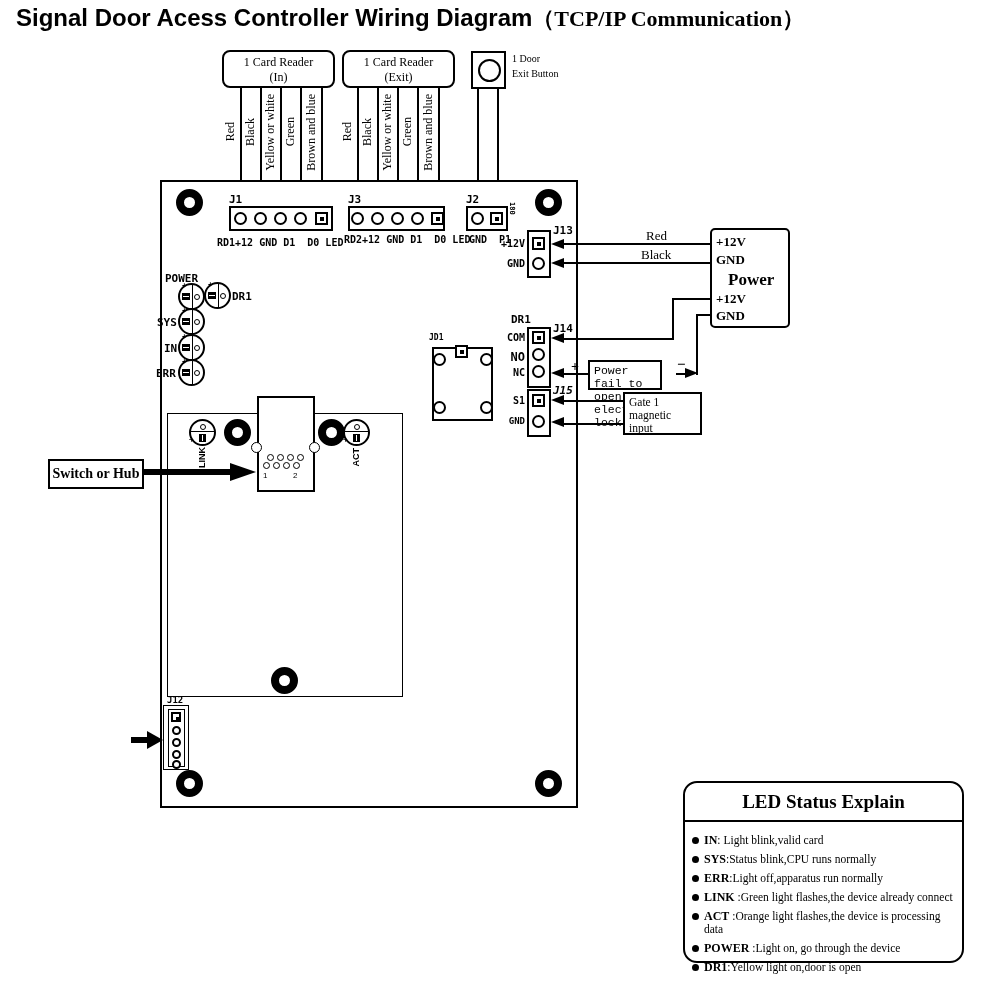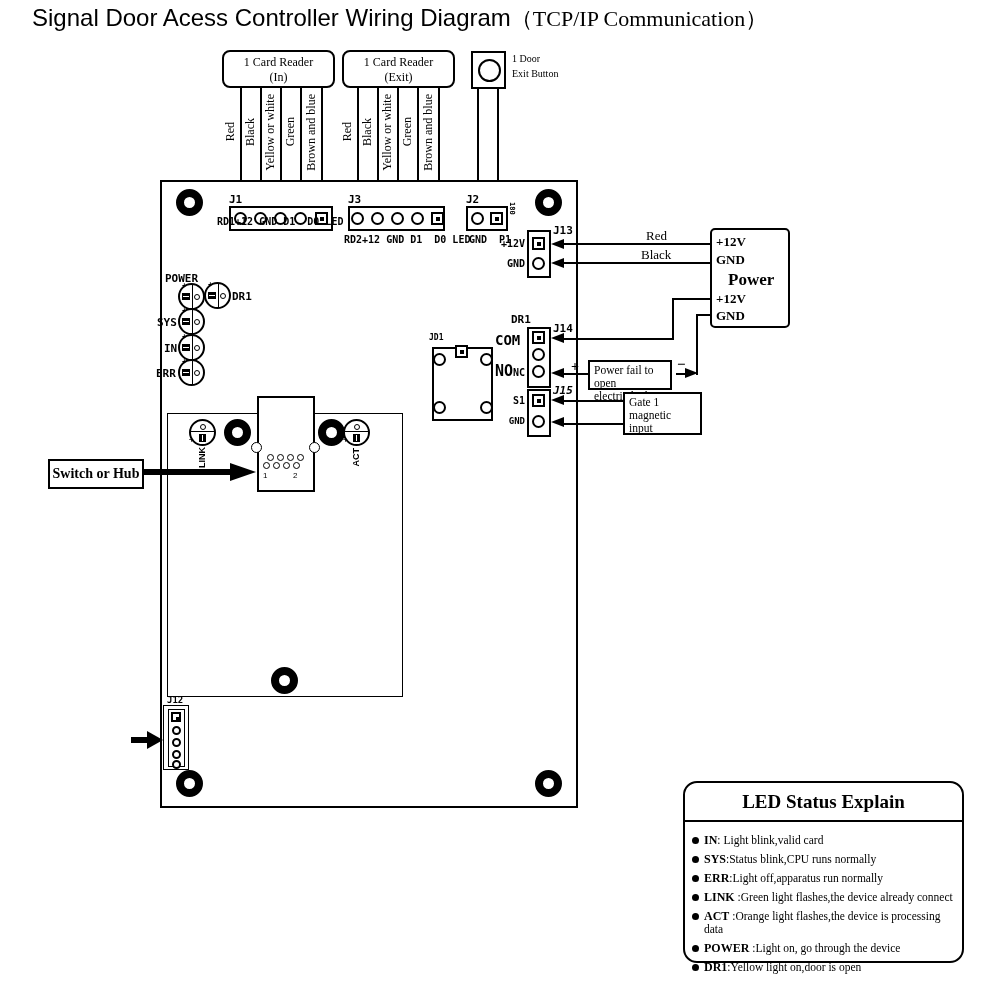--- a/index.html
+++ b/index.html
@@ -43,21 +43,21 @@
           font-family:"Liberation Serif",serif;line-height:13px;}
   .ledrow b{font-size:12px;}
   .dot{width:7px;height:7px;border-radius:50%;background:#000;flex:0 0 auto;margin-top:3px;}
   .pre{white-space:pre;}
 </style>
 </head>
 <body>
 
 <div id="canvas">
 
-  <div class="abs" style="left:32px;top:4px;font-size:24px;font-weight:normal;">
+  <div class="abs" style="left:16px;top:4px;font-size:24px;font-weight:bold;">
     <span>Signal Door Acess Controller Wiring Diagram</span><span class="serif" style="font-size:22px;">（TCP/IP  Communication）</span>
   </div>
 
   <div class="box2 serif" style="left:222px;top:50px;width:113px;height:38px;border-radius:8px;text-align:center;font-size:12px;line-height:15px;padding-top:3px;">
     <div>1 Card Reader</div>
     <div>(In)</div>
   </div>
   <div class="box2 serif" style="left:342px;top:50px;width:113px;height:38px;border-radius:8px;text-align:center;font-size:12px;line-height:15px;padding-top:3px;">
     <div>1 Card Reader</div>
     <div>(Exit)</div>
@@ -124,21 +124,21 @@
   <div class="donut" style="left:176px;top:770px;"></div>
   <div class="donut" style="left:535px;top:770px;"></div>
 
   <div class="abs mono" style="left:229px;top:193px;font-size:11px;">J1</div>
   <div class="box2" style="left:229px;top:206px;width:104px;height:25px;"></div>
   <div class="pcir" style="left:234px;top:212px;"></div>
   <div class="pcir" style="left:254px;top:212px;"></div>
   <div class="pcir" style="left:274px;top:212px;"></div>
   <div class="pcir" style="left:294px;top:212px;"></div>
   <div class="psq" style="left:315px;top:212px;"></div>
-  <div class="abs mono pre" style="left:217px;top:216px;font-size:10px;"><b>RD1</b><span>+12 GND D1  D0 LED</span></div>
+  <div class="abs mono pre" style="left:217px;top:237px;font-size:10px;"><b>RD1</b><span>+12 GND D1  D0 LED</span></div>
 
   <div class="abs mono" style="left:348px;top:193px;font-size:11px;">J3</div>
   <div class="box2" style="left:348px;top:206px;width:97px;height:25px;"></div>
   <div class="pcir" style="left:351px;top:212px;"></div>
   <div class="pcir" style="left:371px;top:212px;"></div>
   <div class="pcir" style="left:391px;top:212px;"></div>
   <div class="pcir" style="left:411px;top:212px;"></div>
   <div class="psq" style="left:431px;top:212px;"></div>
   <div class="abs mono pre" style="left:344px;top:234px;font-size:10px;"><b>RD2</b><span>+12 GND D1  D0 LED</span></div>
 
@@ -259,22 +259,22 @@
     <div class="abs serif" style="left:4px;top:61px;font-size:13px;font-weight:bold;">+12V</div>
     <div class="abs serif" style="left:4px;top:78px;font-size:13px;font-weight:bold;">GND</div>
   </div>
 
   <div class="abs mono" style="left:511px;top:313px;font-size:11px;">DR1</div>
   <div class="abs mono" style="left:553px;top:322px;font-size:11px;">J14</div>
   <div class="box2" style="left:527px;top:327px;width:24px;height:61px;"></div>
   <div class="psq" style="left:532px;top:331px;"></div>
   <div class="pcir" style="left:532px;top:348px;"></div>
   <div class="pcir" style="left:532px;top:365px;"></div>
-  <div class="abs mono" style="left:495px;top:332px;width:30px;font-size:14px;">COM</div>
-  <div class="abs mono" style="left:495px;top:362px;width:30px;text-align:left;font-size:15px;">NO</div>
+  <div class="abs mono" style="left:495px;top:332px;width:30px;text-align:right;font-size:10px;">COM</div>
+  <div class="abs mono" style="left:495px;top:350px;width:30px;text-align:right;font-size:12px;">NO</div>
   <div class="abs mono" style="left:495px;top:367px;width:30px;text-align:right;font-size:10px;">NC</div>
   <div class="arrL" style="left:551px;top:333px;"></div>
   <div class="arrL" style="left:551px;top:368px;"></div>
 
   <div class="abs mono" style="left:553px;top:384px;font-size:11px;font-style:italic;">J15</div>
   <div class="box2" style="left:527px;top:389px;width:24px;height:48px;"></div>
   <div class="psq" style="left:532px;top:394px;"></div>
   <div class="pcir" style="left:532px;top:415px;"></div>
   <div class="abs mono" style="left:495px;top:395px;width:30px;text-align:right;font-size:10px;">S1</div>
   <div class="abs mono" style="left:495px;top:416px;width:30px;text-align:right;font-size:9px;">GND</div>
@@ -287,21 +287,21 @@
 
   <div class="h" style="left:696px;top:314px;width:14px;"></div>
   <div class="v" style="left:696px;top:314px;height:61px;"></div>
   <div class="h" style="left:676px;top:373px;width:10px;"></div>
   <div class="arrR" style="left:685px;top:368px;"></div>
 
   <div class="h" style="left:564px;top:373px;width:24px;"></div>
   <div class="abs serif" style="left:571px;top:359px;font-size:14px;font-weight:bold;">+</div>
   <div class="abs serif" style="left:677px;top:356px;font-size:15px;font-weight:bold;">−</div>
 
-  <div class="box2 serif" style="left:588px;top:360px;width:84px;height:30px;font-size:11.5px;line-height:13px;padding:2px 6px 0 4px;">
+  <div class="box2 serif" style="left:588px;top:360px;width:74px;height:30px;font-size:11.5px;line-height:13px;padding:2px 6px 0 4px;font-family:Liberation Mono, monospace;">
     <div>Power fail to open</div>
     <div>electric lock</div>
   </div>
 
   <div class="h" style="left:564px;top:400px;width:59px;"></div>
   <div class="h" style="left:564px;top:423px;width:59px;"></div>
   <div class="box2 serif" style="left:623px;top:392px;width:79px;height:43px;font-size:11.5px;line-height:13px;padding:2px 0 0 4px;">
     <div>Gate 1</div>
     <div>magnetic</div>
     <div>input</div>

